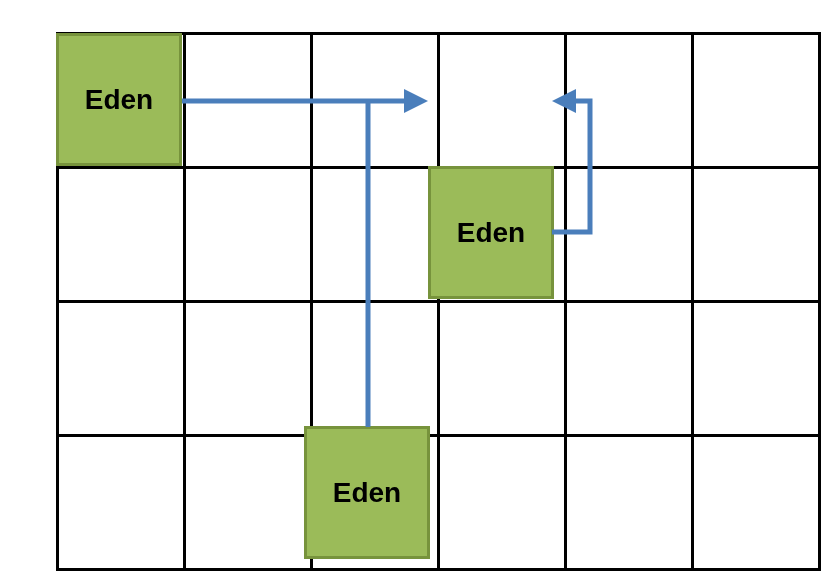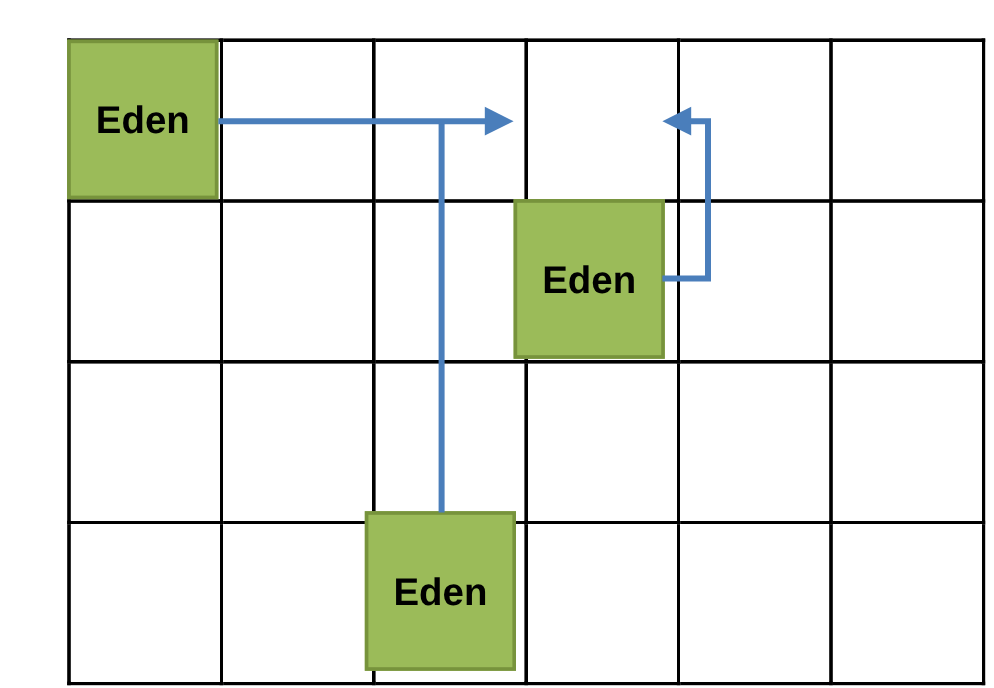--- a/index.html
+++ b/index.html
@@ -42,21 +42,21 @@
     position: absolute;
     box-sizing: border-box;
     background: #9BBB59;
     border: 3px solid #77933C;
     display: flex;
     align-items: center;
     justify-content: center;
     z-index: 3;
   }
   .cell-green .cell-label {
-    font-size: 32px;
+    font-size: 28px;
     font-weight: bold;
     color: #000000;
     letter-spacing: 0px;
     line-height: 1;
   }
   
   #arrow-layer {
     position: absolute;
     left: 0;
     top: 0;

